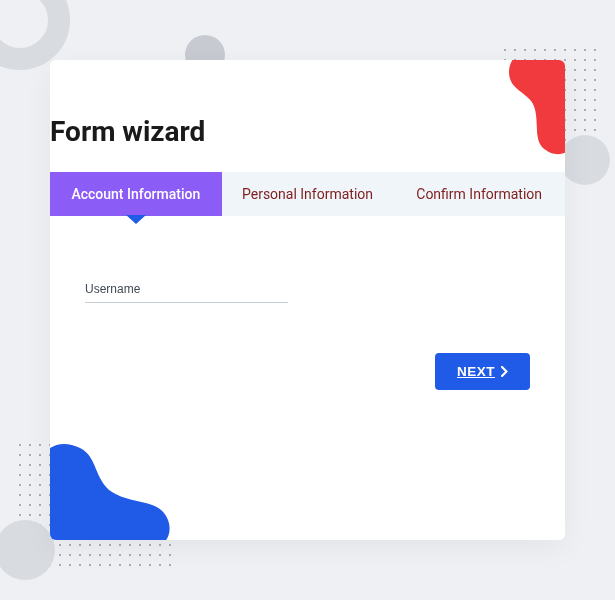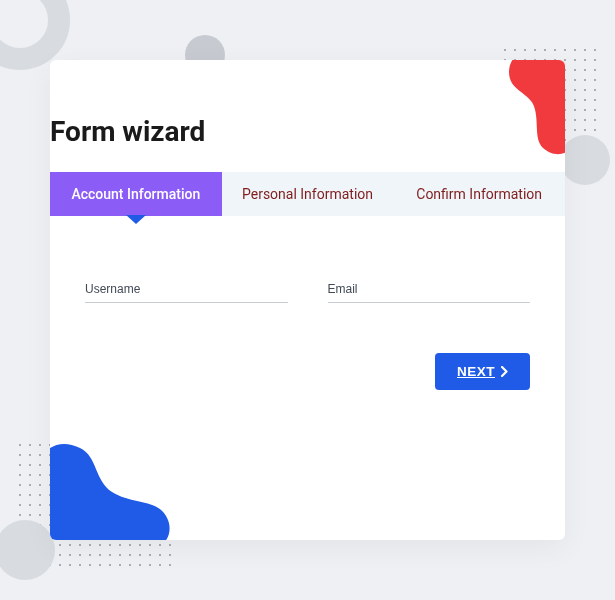--- a/index.html
+++ b/index.html
@@ -207,23 +207,20 @@
     </div>
     <div class="tab">
       <span>Confirm Information</span>
     </div>
   </div>
 
   <div class="form-body">
     <div class="field">
       <input type="text" placeholder="Username" style="">
     </div>
-    <div class="field">
-      <input type="text" placeholder="Email" style="">
-    </div>
   </div>
 
   <div class="footer">
     <button class="next-btn">
       <span>NEXT</span>
       <svg width="7" height="11" viewBox="0 0 7 11" fill="none">
         <path d="M1 1 L5.5 5.5 L1 10" stroke="#fff" stroke-width="2.2" stroke-linecap="round" stroke-linejoin="round"></path>
       </svg>
     </button>
   </div>

